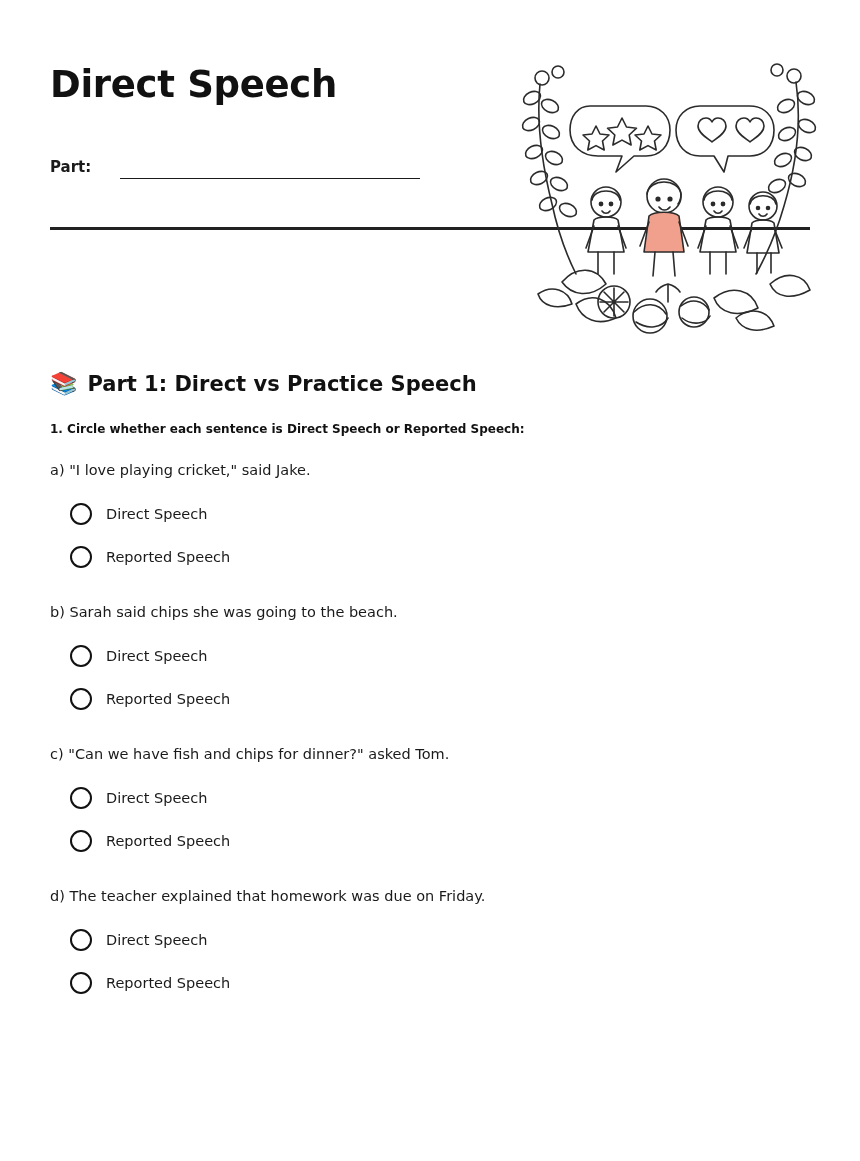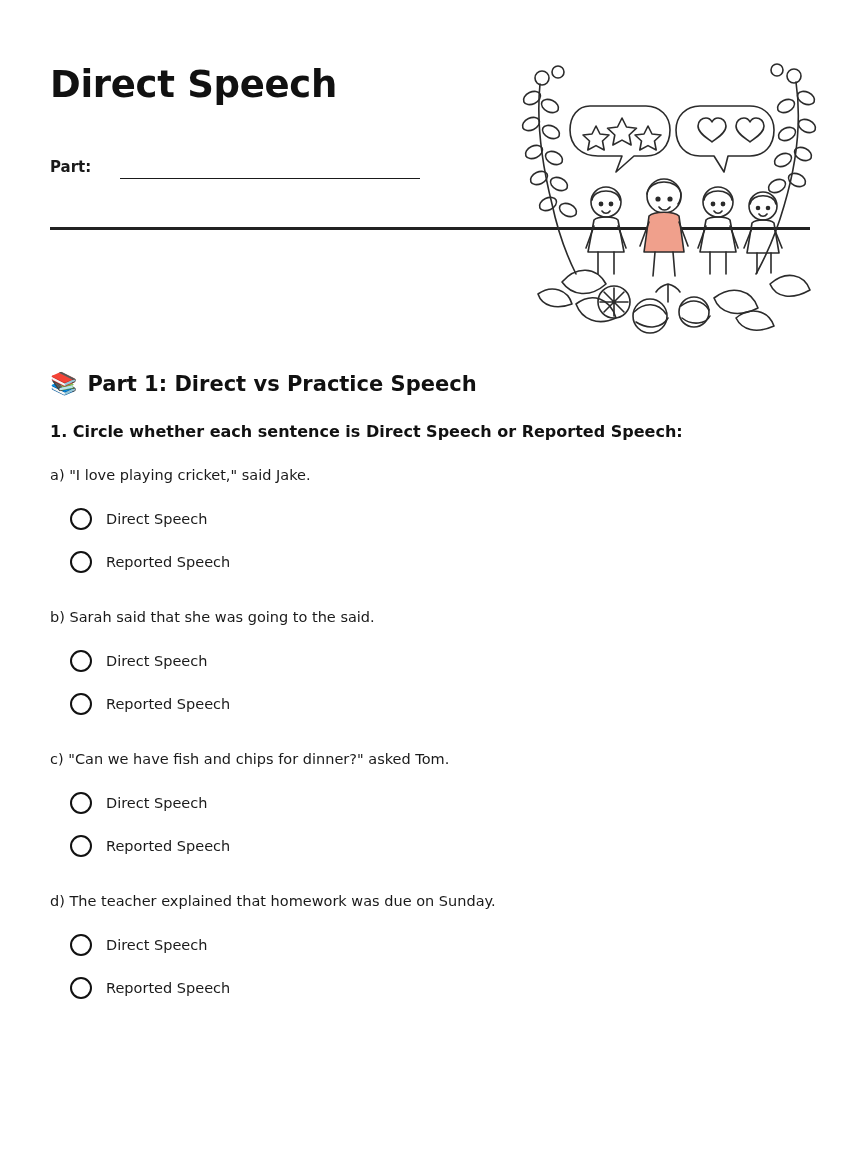--- a/index.html
+++ b/index.html
@@ -89,21 +89,21 @@
     font-size: 21px;
     font-weight: bold;
     color: #111;
   }
   .section-emoji {
     font-size: 22px;
     line-height: 1;
   }
   .instruction {
     margin-top: 26px;
-    font-size: 16px;
+    font-size: 12px;
     font-weight: bold;
     color: #111;
   }
   .question {
     margin-top: 26px;
     font-size: 14.5px;
     color: #1a1a1a;
   }
   .options {
     margin-top: 14px;
@@ -252,21 +252,21 @@
       <div class="option">
         <span class="bubble"></span>
         <span class="option-label">Direct Speech</span>
       </div>
       <div class="option">
         <span class="bubble"></span>
         <span class="option-label">Reported Speech</span>
       </div>
     </div>
 
-    <div class="question">b) Sarah said that she was going to the said.</div>
+    <div class="question">b) Sarah said chips she was going to the beach.</div>
     <div class="options">
       <div class="option">
         <span class="bubble"></span>
         <span class="option-label">Direct Speech</span>
       </div>
       <div class="option">
         <span class="bubble"></span>
         <span class="option-label">Reported Speech</span>
       </div>
     </div>
@@ -276,21 +276,21 @@
       <div class="option">
         <span class="bubble"></span>
         <span class="option-label">Direct Speech</span>
       </div>
       <div class="option">
         <span class="bubble"></span>
         <span class="option-label">Reported Speech</span>
       </div>
     </div>
 
-    <div class="question">d) The teacher explained that homework was due on Sunday.</div>
+    <div class="question">d) The teacher explained that homework was due on Friday.</div>
     <div class="options">
       <div class="option">
         <span class="bubble"></span>
         <span class="option-label">Direct Speech</span>
       </div>
       <div class="option">
         <span class="bubble"></span>
         <span class="option-label">Reported Speech</span>
       </div>
     </div>

